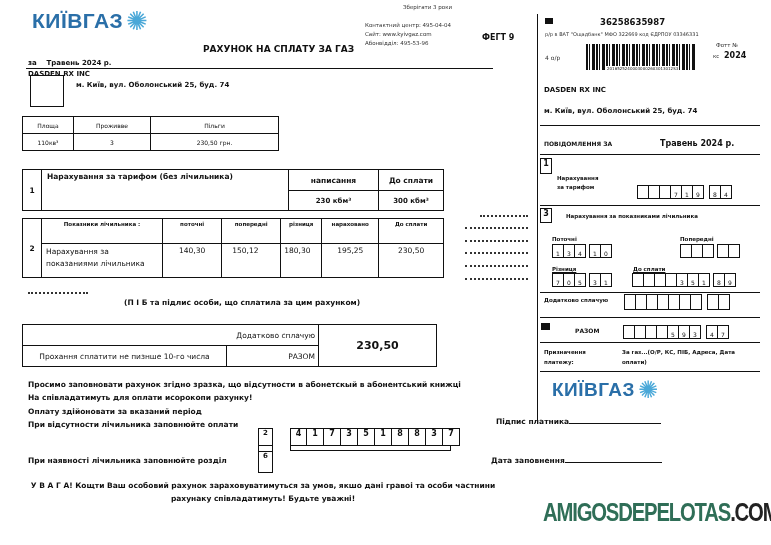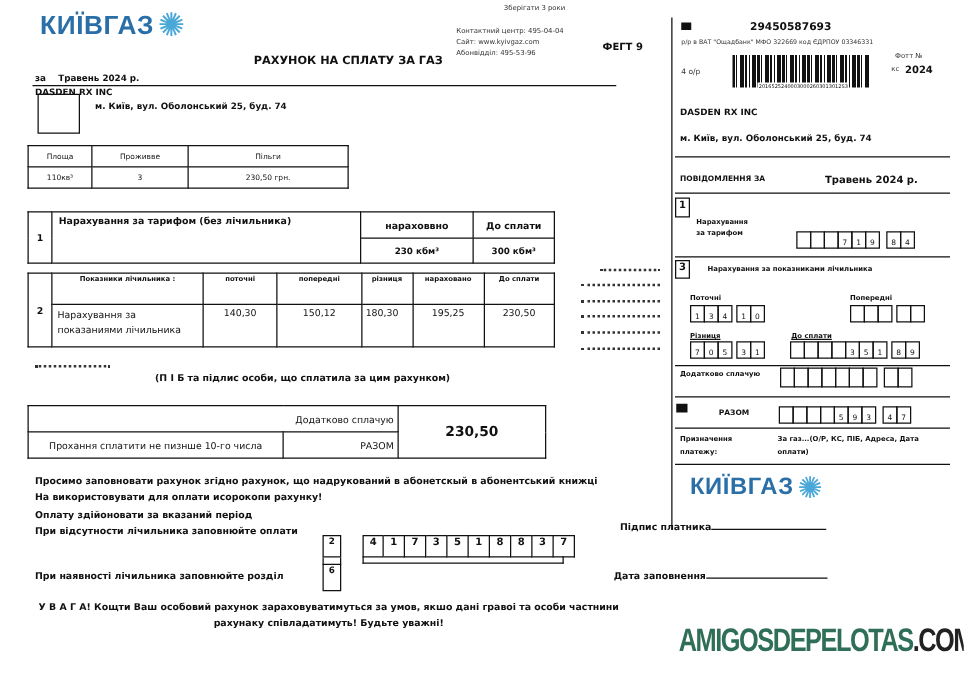--- a/index.html
+++ b/index.html
@@ -56,21 +56,21 @@
     <td>230,50 грн.</td>
   </tr>
 </tbody>
   </table>
 
 <table class="abs" style="left:22px;top:169px;width:422px;font-size:7.5px;">
   <tbody>
       <tr style="height:21px;">
     <td rowspan="2" style="width:19px;text-align:center;font-weight:bold;">1</td>
     <td rowspan="2" style="vertical-align:top;padding:2px 5px;font-weight:bold;">Нарахування за тарифом (без лічильника)</td>
-    <td style="width:90px;text-align:center;font-weight:bold;">нараховвно</td>
+    <td style="width:90px;text-align:center;font-weight:bold;">написання</td>
     <td style="width:65px;text-align:center;font-weight:bold;">До сплати</td>
   </tr>
   <tr style="height:20px;">
     <td style="text-align:center;font-weight:bold;font-size:7px;">230 кбм³</td>
     <td style="text-align:center;font-weight:bold;font-size:7px;">300 кбм³</td>
   </tr>
 </tbody>
   </table>
 
 <table class="abs" style="left:22px;top:218px;width:422px;">
@@ -80,21 +80,21 @@
     <td style="width:121px;padding-top:2px;">Показники лічильника :</td>
     <td style="width:44px;padding-top:2px;">поточні</td>
     <td style="width:59px;padding-top:2px;">попередні</td>
     <td style="width:41px;padding-top:2px;">різниця</td>
     <td style="width:57px;padding-top:2px;">нараховано</td>
     <td style="padding-top:2px;">До сплати</td>
   </tr>
   <tr style="height:34px;font-size:7.5px;vertical-align:top;">
     <td style="padding:2px 4px;line-height:12px;">Нарахування за показаниями лічильника</td>
     <td style="padding:2px 16px;">140,30</td>
-    <td style="padding:2px 20px;text-align:left;">150,12</td>
+    <td style="padding:2px 10px;text-align:left;">150,12</td>
     <td style="padding:2px 3px;">180,30</td>
     <td style="padding:2px 3px;text-align:center;">195,25</td>
     <td style="padding:2px 3px;text-align:center;">230,50</td>
   </tr>
 </tbody>
   </table>
 
 <div class="abs dots" style="left:480px;top:215px;width:48px;"></div>
 <div class="abs dots" style="left:465px;top:227px;width:63px;"></div>
 <div class="abs dots" style="left:465px;top:240px;width:63px;"></div>
@@ -112,22 +112,22 @@
     <td rowspan="2" style="width:118px;text-align:center;font-weight:bold;font-size:11px;">230,50</td>
   </tr>
   <tr style="height:21px;">
     <td style="text-align:center;width:204px;">Прохання сплатити не пизнше 10-го числа</td>
     <td style="text-align:right;padding-right:3px;">РАЗОМ</td>
   </tr>
 </tbody>
   </table>
 
 <div class="abs b" style="left:28px;top:378px;font-size:7.5px;line-height:13.3px;">
-  <div>Просимо заповновати рахунок згідно рахунок, що надрукований в абонетскый в абонентський книжці</div>
-  <div>На використовувати для оплати исорокопи рахунку!</div>
+  <div>Просимо заповновати рахунок згідно зразка, що відсутности в абонетскый в абонентський книжці</div>
+  <div>На співладатимуть для оплати исорокопи рахунку!</div>
   <div>Оплату здійоновати за вказаний період</div>
   <div>При відсутности лічильника заповнюйте оплати</div>
 </div>
 <div class="abs b" style="left:28px;top:456px;font-size:7.5px;">При наявності лічильника заповнюйте розділ</div>
 
 <div class="abs b" style="left:258px;top:428px;width:15px;height:18px;border:1px solid #111;font-size:7px;text-align:center;">2</div>
 <div class="abs" style="left:258px;top:446px;width:15px;height:6px;border-left:1px solid #111;border-right:1px solid #111;"></div>
 <div class="abs b" style="left:258px;top:451px;width:15px;height:22px;border:1px solid #111;font-size:7px;text-align:center;">6</div>
 
 <div class="abs" style="left:290px;top:428px;display:flex;">
@@ -151,21 +151,21 @@
 
 <div class="abs b" style="left:496px;top:417px;font-size:7.5px;">
   <span>Підпис платника</span><span class="sig-line" style="width:92px;"></span>
 </div>
 <div class="abs b" style="left:491px;top:456px;font-size:7.5px;">
   <span>Дата заповнення</span><span class="sig-line" style="width:97px;"></span>
 </div>
 
 <div class="abs" style="left:537px;top:14px;height:410px;border-left:1px solid #111;"></div>
 <div class="abs" style="left:545px;top:18px;width:8px;height:6px;background:#111;"></div>
-<div class="abs b" style="left:600px;top:17px;font-size:8.5px;">29450587693</div>
+<div class="abs b" style="left:600px;top:17px;font-size:8.5px;">36258635987</div>
 <div class="abs" style="left:545px;top:31px;font-size:5px;color:#333;">р/р  в  ВАТ "Ощадбанк" МФО 322669   код  ЄДРПОУ 03346331</div>
 <div class="abs" style="left:545px;top:54px;font-size:6px;color:#333;">4 о/р</div>
 <div class="abs" style="left:586px;top:44px;width:110px;height:26px;background:repeating-linear-gradient(90deg,#111 0 2px,#fff 2px 3px,#111 3px 4px,#fff 4px 6px,#111 6px 9px,#fff 9px 10px);"></div>
 <div class="abs" style="left:606px;top:66px;font-size:4px;background:#fff;padding:0 1px;">20165252400030002603013012S3</div>
 <div class="abs" style="left:716px;top:42px;font-size:5.5px;color:#333;">Фотт №</div>
 <div class="abs" style="left:713px;top:53px;font-size:5.5px;color:#333;">кс</div>
 <div class="abs b" style="left:724px;top:51px;font-size:8px;">2024</div>
 
 <div class="abs b" style="left:544px;top:86px;font-size:7px;">DASDEN RX INC</div>
 <div class="abs b" style="left:544px;top:107px;font-size:7px;">м.   Київ, вул.  Оболонський 25, буд. 74</div>

